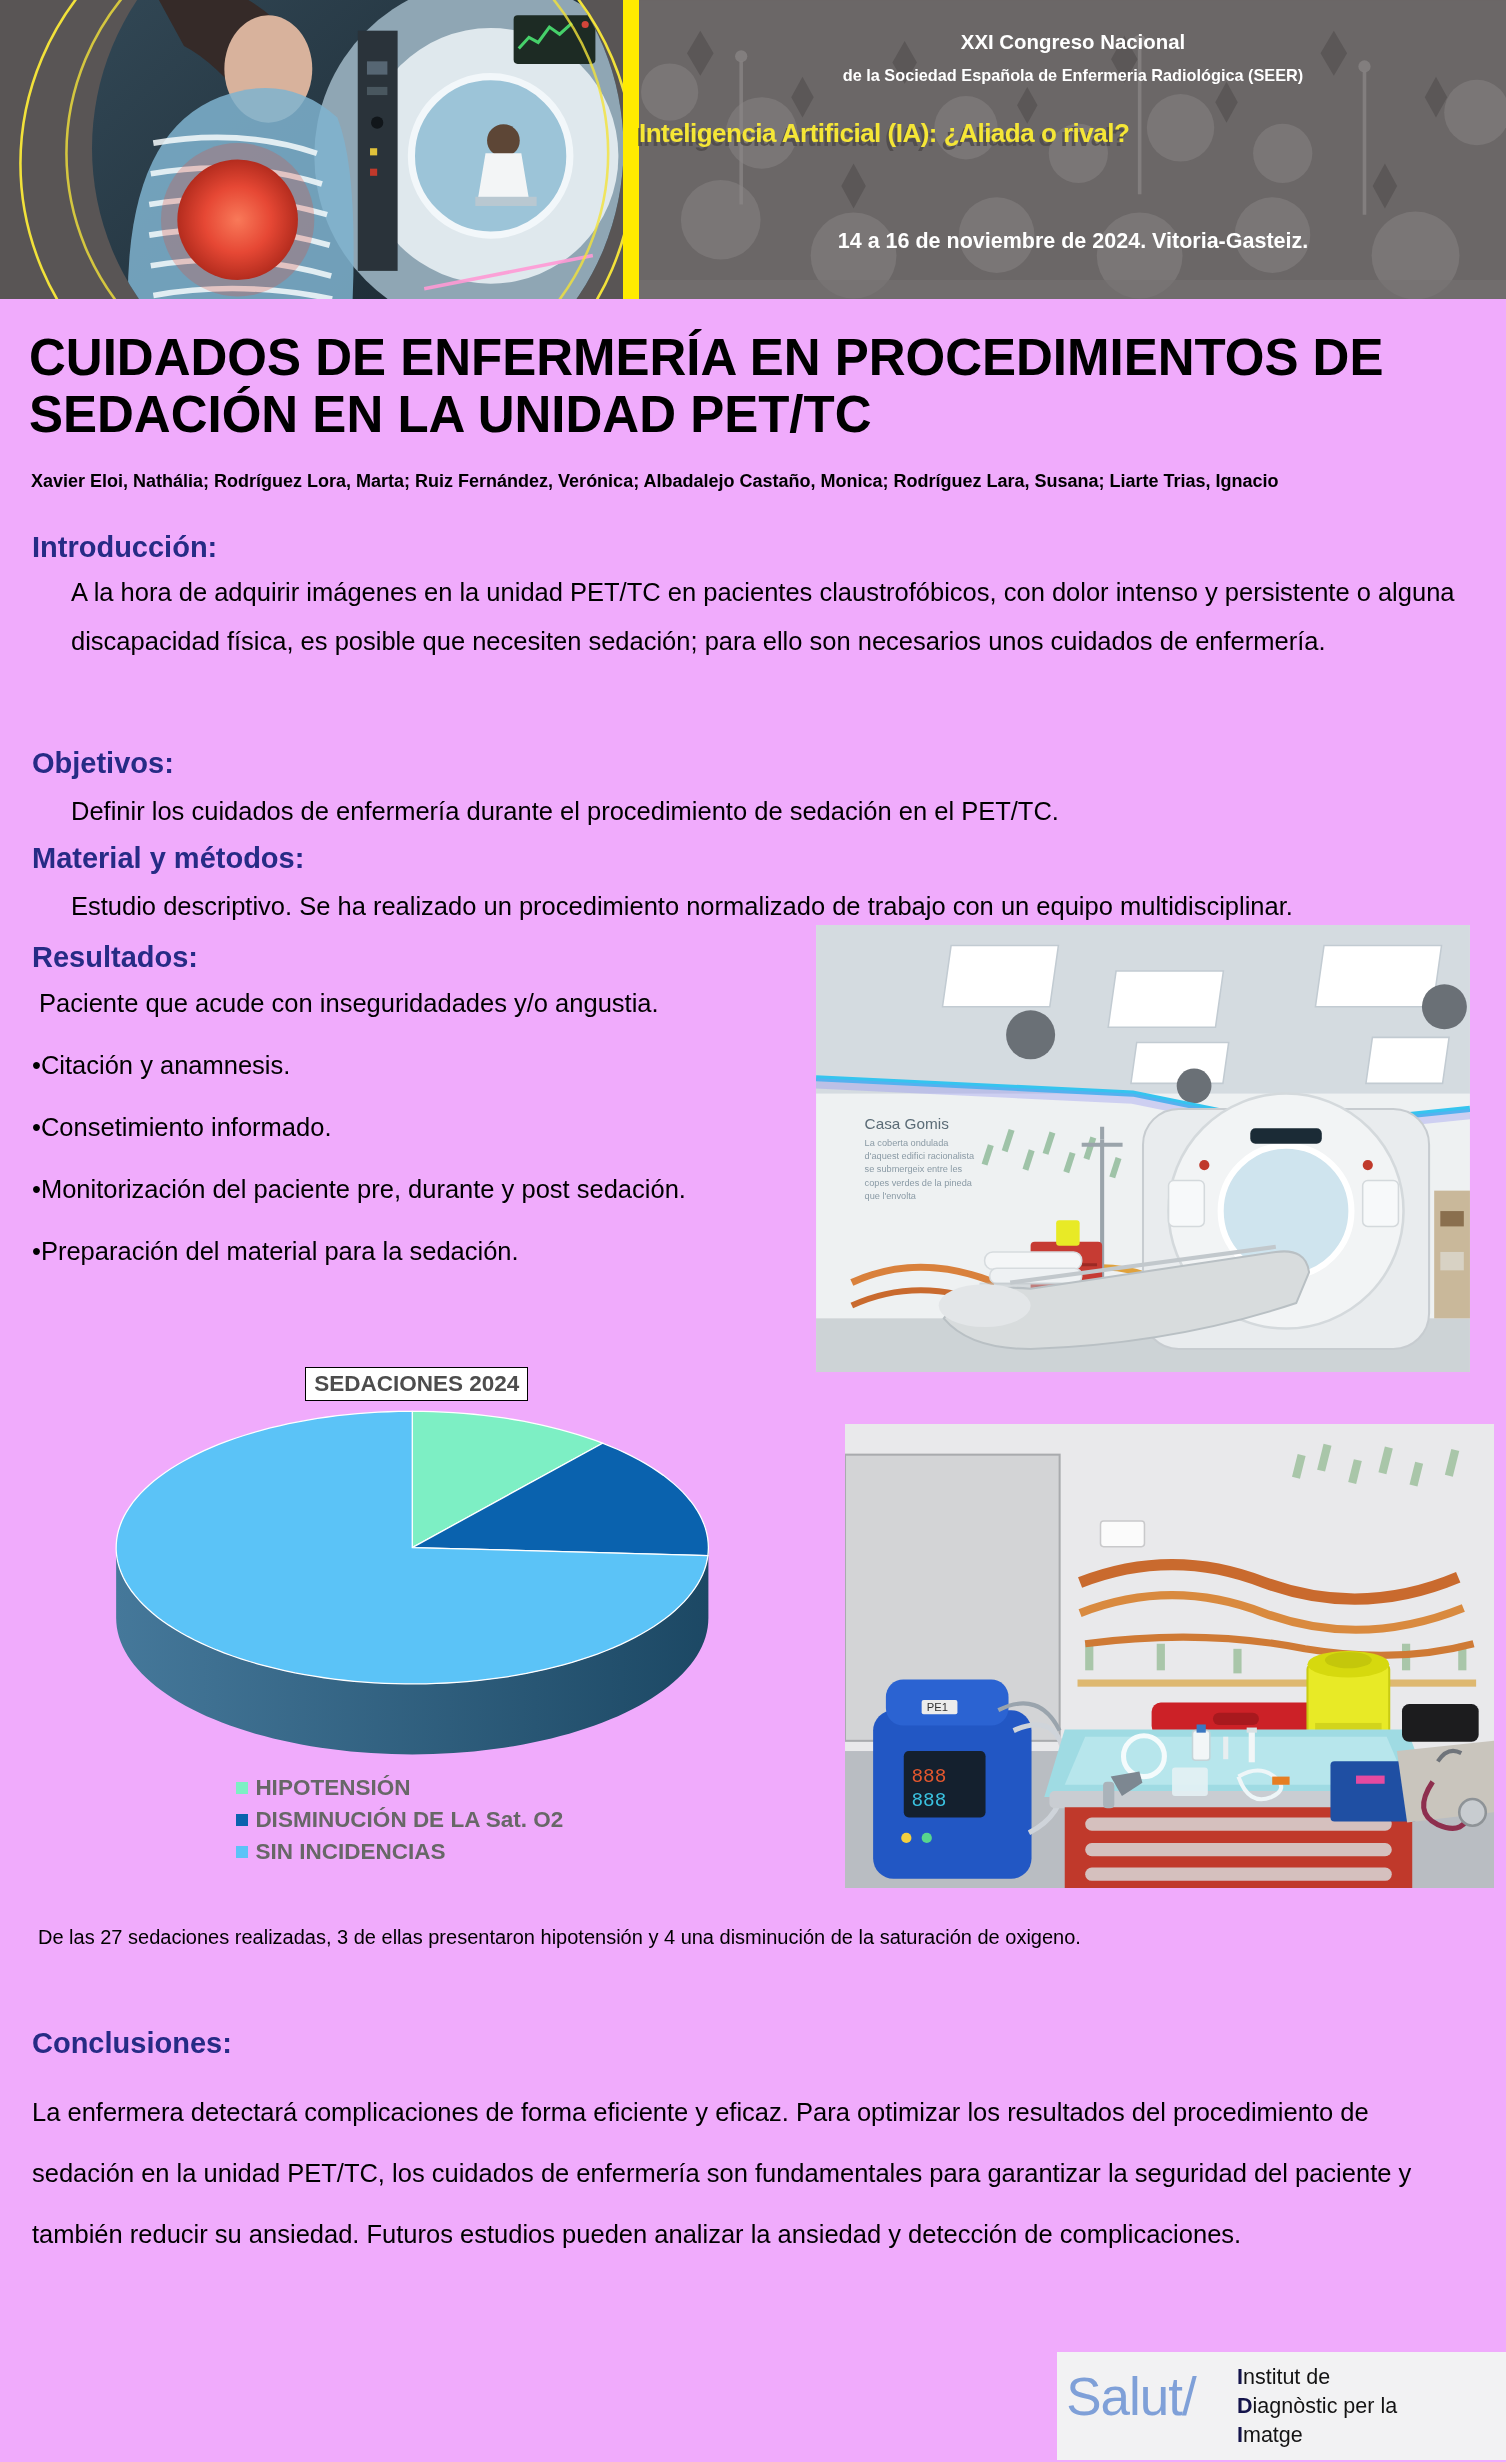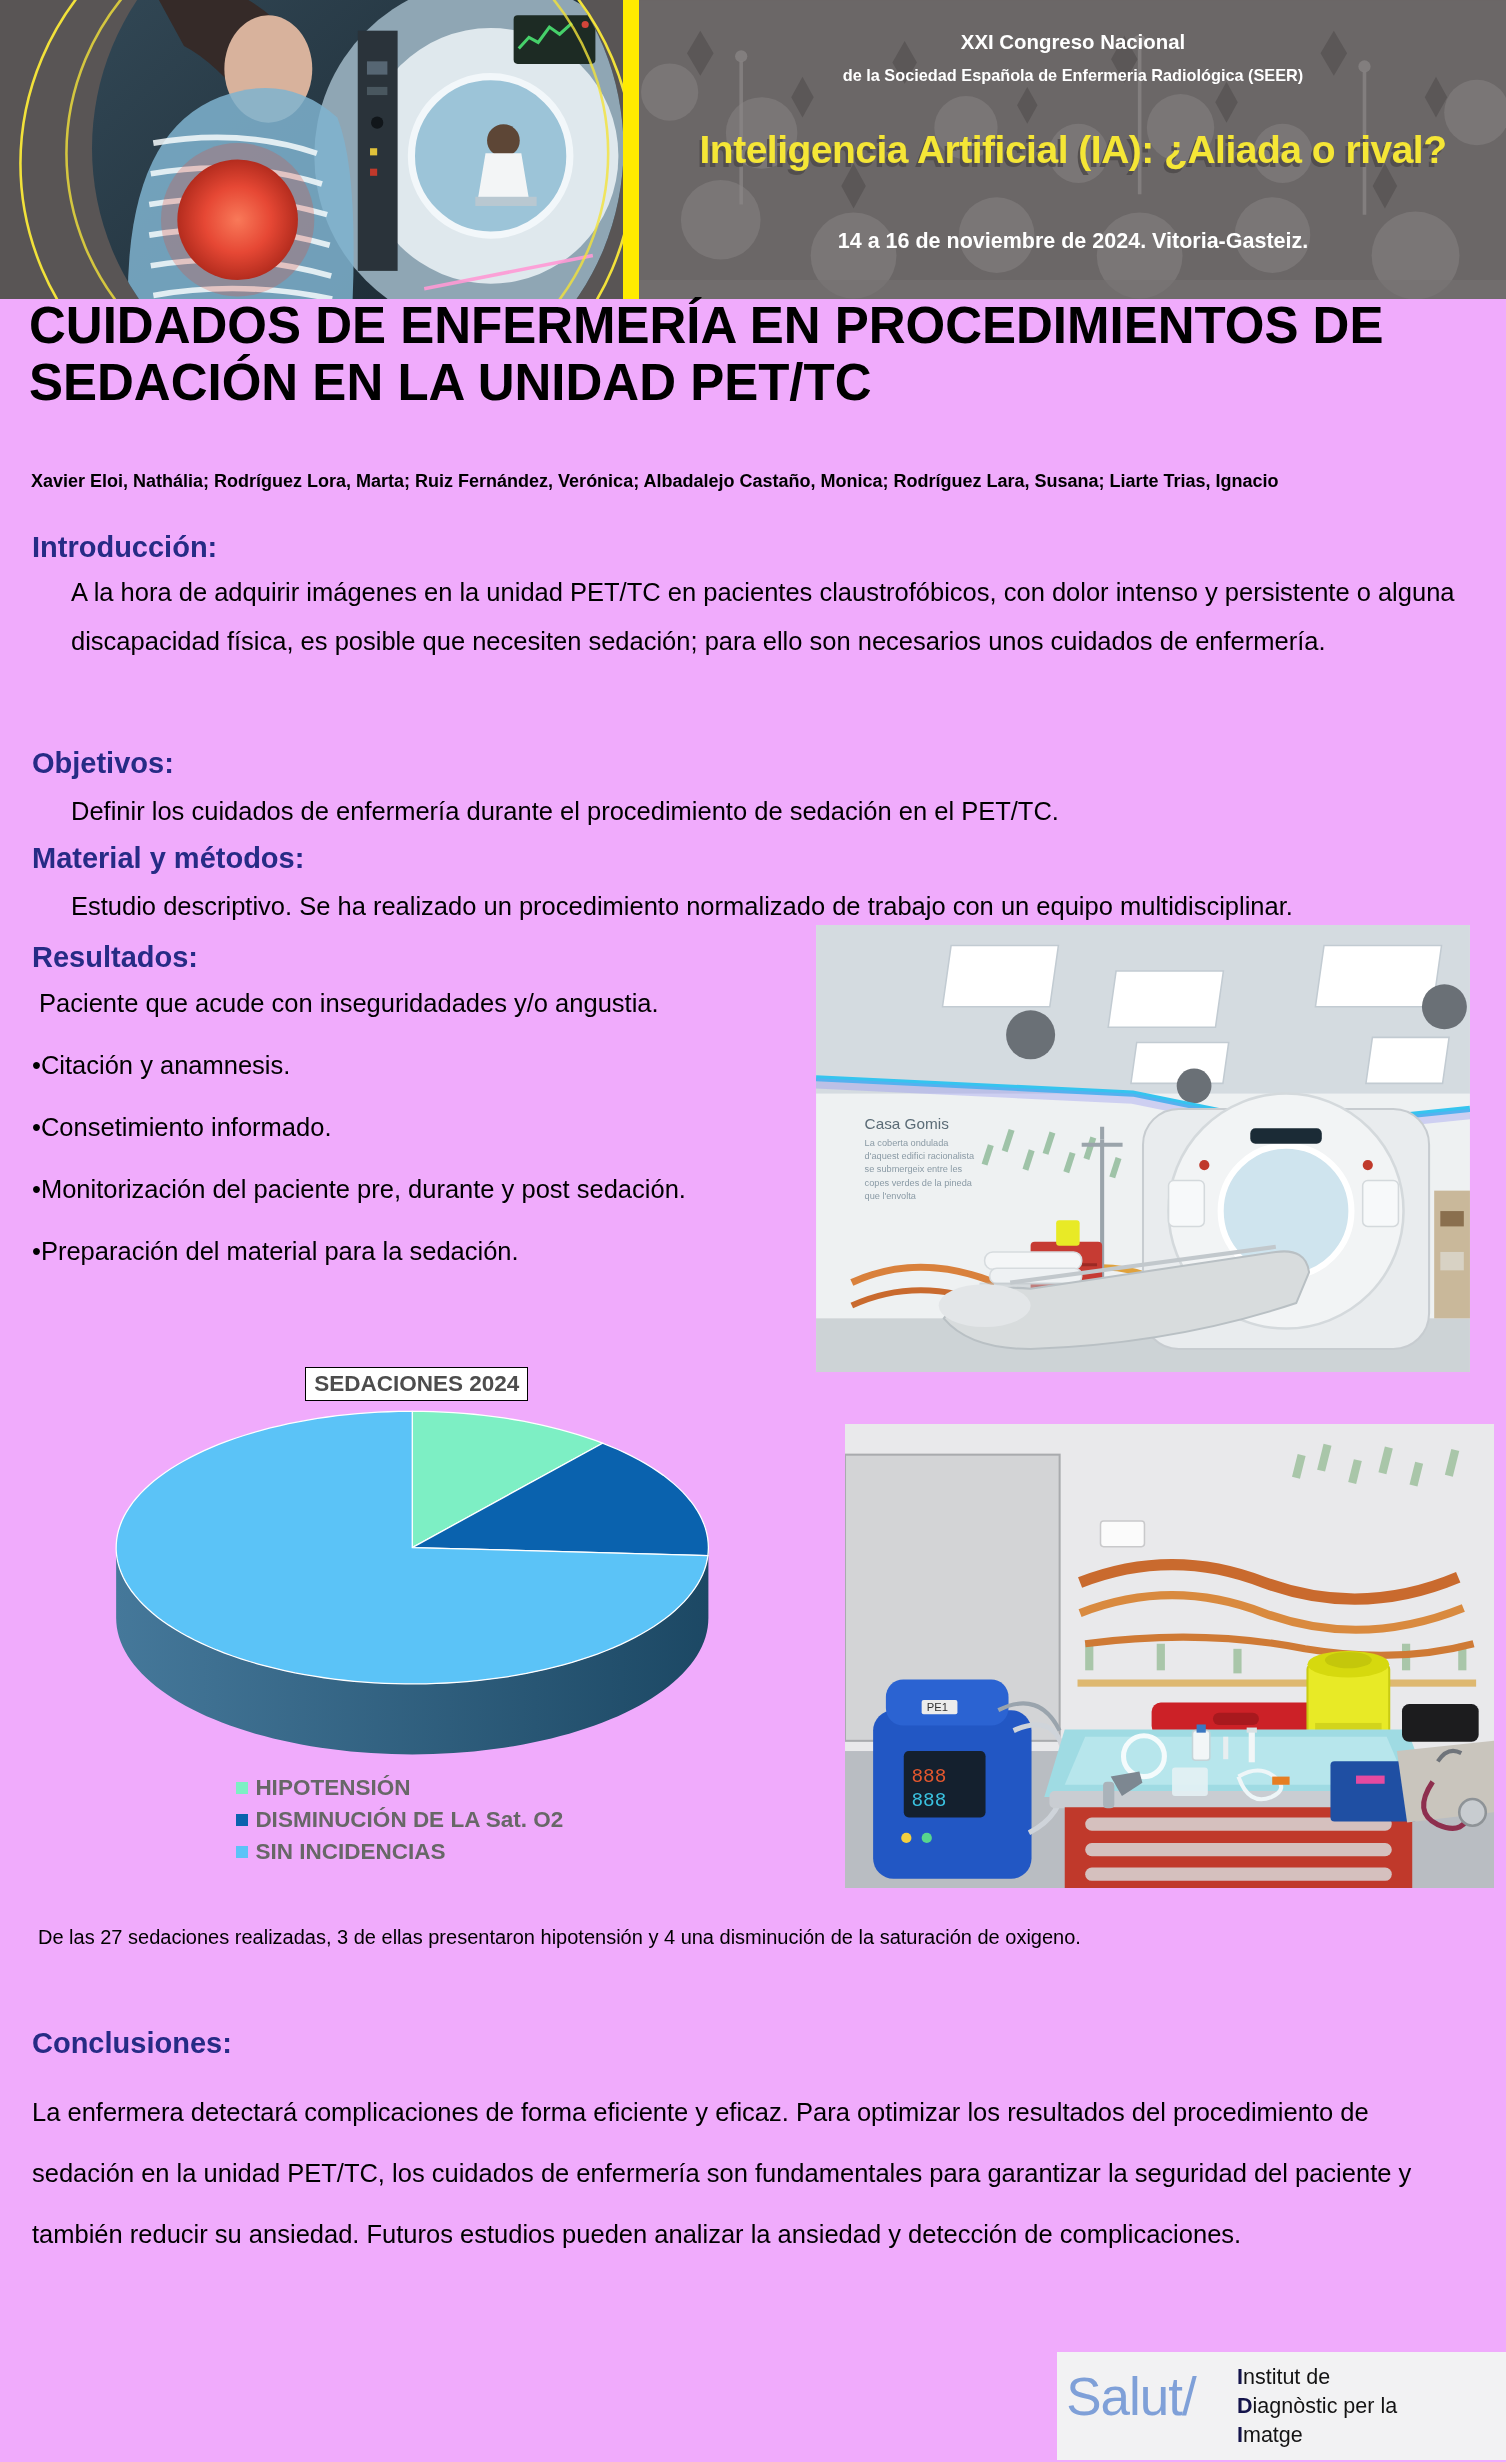--- a/index.html
+++ b/index.html
@@ -8,28 +8,28 @@
   .abs{position:absolute;}
 
   
   .banner{position:absolute;left:0;top:0;width:1507px;height:299px;background:#6B6767;overflow:hidden;}
   .banner-divider{position:absolute;left:623px;top:0;width:16px;height:299px;background:#FFEB00;}
   .banner-right-text{position:absolute;left:639px;top:0;width:868px;height:299px;}
   .congress1{position:absolute;top:31px;width:100%;text-align:center;color:#ffffff;
              font-size:20.4px;font-weight:bold;}
   .congress2{position:absolute;top:66px;width:100%;text-align:center;color:#ffffff;
              font-size:16.3px;font-weight:bold;}
-  .theme{position:absolute;top:128px;width:100%;text-align:center;color:#F5E636;
-         font-size:39px;font-weight:bold;letter-spacing:-0.5px;
+  .theme{position:absolute;top:118px;width:100%;color:#F5E636;
+         font-size:26px;font-weight:bold;letter-spacing:-0.5px;
          text-shadow:-2.6px 3.6px 0 rgba(78,74,74,.85);}
   .dates{position:absolute;top:229px;width:100%;text-align:center;color:#ffffff;
          font-size:21.5px;font-weight:bold;}
 
   
-  .main-title{position:absolute;left:29px;top:297px;width:1461px;
+  .main-title{position:absolute;left:29px;top:329px;width:1461px;
               font-size:51px;line-height:57px;font-weight:bold;color:#000;}
   .authors{position:absolute;left:31px;top:471px;width:1451px;
            font-size:18px;font-weight:bold;color:#000;}
 
   
   .sec-head{position:absolute;left:32px;font-size:29px;font-weight:bold;color:#262B85;}
   .sec-body{position:absolute;left:32px;font-size:25.5px;line-height:49px;color:#000;margin-left:39px;}
   .bullets{position:absolute;left:32px;top:989px;width:797px;font-size:25.5px;color:#000;}
   .bullet-item{height:62px;white-space:nowrap;}
 

